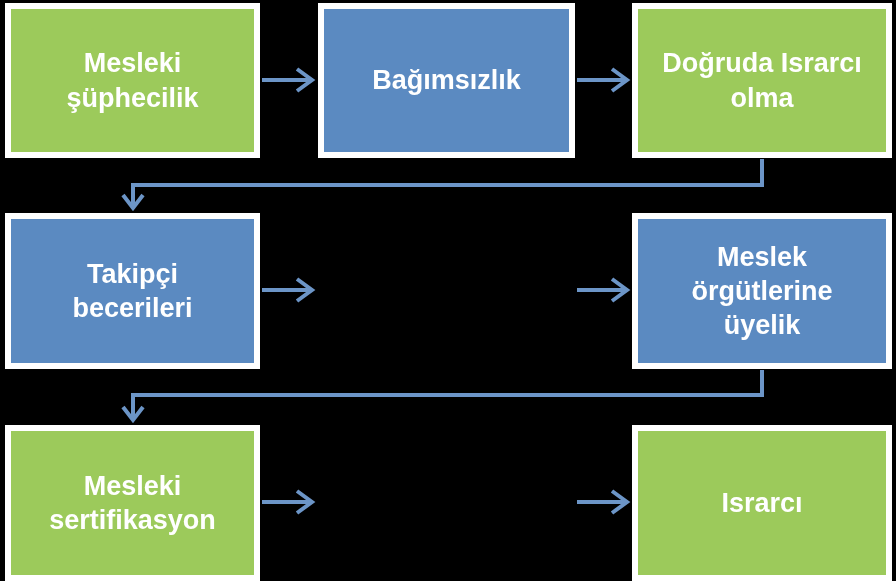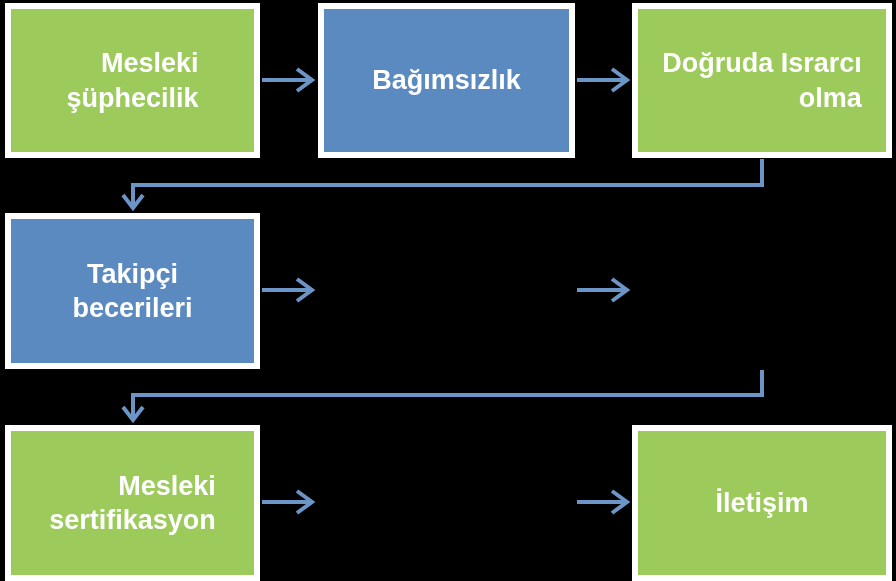--- a/index.html
+++ b/index.html
@@ -17,21 +17,21 @@
   }
   .box {
     position: absolute;
     box-sizing: border-box;
     border: 6px solid var(--border, #fff);
     display: flex;
     align-items: center;
     justify-content: center;
     text-align: center;
   }
-  .box[data-color="green"] { background: var(--green, #9CCA5B); text-align: right; }
+  .box[data-color="green"] { background: var(--green, #9CCA5B); }
   .box[data-color="blue"]  { background: var(--blue, #5B8AC1); }
   .box .label {
     color: var(--text, #fff);
     font-size: 27px;
     font-weight: bold;
     line-height: 1.26;
     white-space: pre-line;
     padding: 0 8px;
   }
   
@@ -85,24 +85,29 @@
     <div class="label">Doğruda Israrcı
 olma</div>
   </div>
 
   <div class="box r1 c0" data-color="blue">
     <div class="label">Takipçi
 becerileri</div>
   </div>
 
 
+  <div class="box r1 c2" data-color="blue">
+    <div class="label">Meslek
+örgütlerine
+üyelik</div>
+  </div>
 
   <div class="box r2 c0" data-color="green">
     <div class="label">Mesleki
 sertifikasyon</div>
   </div>
 
 
   <div class="box r2 c2" data-color="green">
-    <div class="label">İletişim</div>
+    <div class="label">Israrcı</div>
   </div>
 
 </div>
 
 </body></html>

